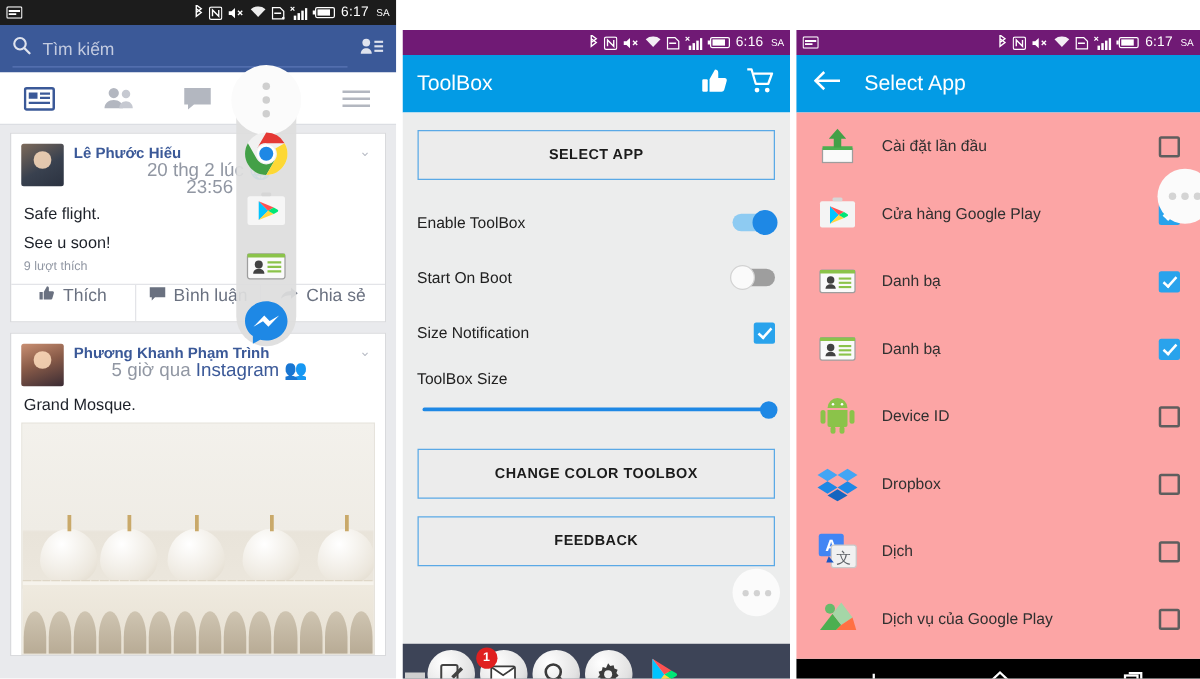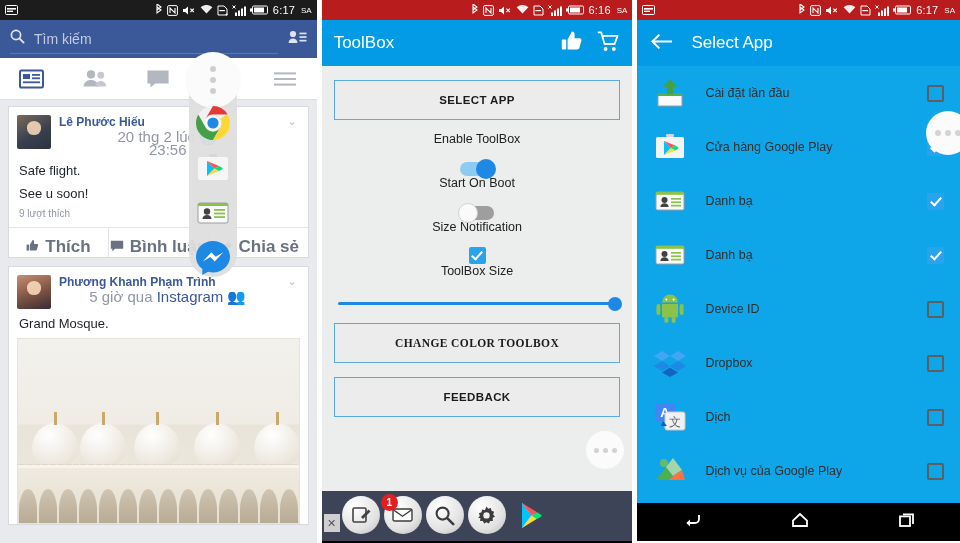--- a/index.html
+++ b/index.html
@@ -15,21 +15,21 @@
   .panel.tb { width: 314px; }
   .panel.sa { width: 326px; }
   .gap { width: 5px; height: 543px; background: #ffffff; }
 
   
   .statusbar {
     height: 20px; display: flex; align-items: center;
     padding: 0 5px; font-size: 10px; color: #fff;
   }
   .statusbar.dark { background: #1c1c1c; }
-  .statusbar.blue { background: #b91c1c; }
+  .statusbar.blue { background: #701a75; margin-top: 24px; }
   .sb-left { display: flex; align-items: center; gap: 3px; }
   .sb-right { margin-left: auto; display: flex; align-items: center; gap: 4px; }
   .sb-ico { display: inline-flex; align-items: center; }
   .sb-time { font-size: 11px; letter-spacing: .2px; }
   .sb-ampm { font-size: 8px; margin-left: 2px; }
 
   
   .fb-search {
     height: 38px; background: #3b5998;
     display: flex; align-items: center; padding: 0 10px; gap: 10px;
@@ -60,22 +60,22 @@
   }
   .fb-meta { flex: 1; min-width: 0; }
   .fb-name { font-size: 12px; font-weight: bold; color: #3b5998; line-height: 15px; }
   .fb-sub { font-size: 15px; color: #9197a3; line-height: 13px; text-align: center; }
   .fb-sub .lnk { color: #3b5998; }
   .fb-caret { color: #b9bdc6; font-size: 11px; padding: 0 3px; }
   .fb-text { font-size: 13px; color: #1d2129; padding: 2px 10px 4px; line-height: 17px; }
   .fb-likes { font-size: 10px; color: #9197a3; padding: 2px 10px 8px; }
   .fb-actions { display: flex; border-top: 1px solid #e3e4e8; height: 30px; }
   .fb-act {
-    flex: 1; display: flex; align-items: flex-end; justify-content: center; gap: 6px;
-    font-size: 17px; font-weight: bold; color: #6a7180;
+    flex: 1; display: flex; align-items: flex-start; justify-content: center; gap: 6px;
+    font-size: 14px; font-weight: normal; color: #6a7180;
     border-right: 1px solid #e3e4e8;
   }
   .fb-act:last-child { border-right: none; }
   .fb-photo {
     height: 186px; margin: 2px 8px 0;
     background: linear-gradient(#f3f1ec 0%, #efece5 46%, #e9e4da 47%, #efeae0 100%);
     position: relative; overflow: hidden; border: 1px solid #e6e3dc;
   }
   .dome {
     position: absolute; bottom: 56px; width: 46px; height: 44px;
@@ -124,21 +124,21 @@
   }
   .tb-title { color: #fff; font-size: 17px; flex: 1; }
   .tb-body { background: #eceded; height: 425px; padding: 14px 12px 0; position: relative; }
   .tb-btn {
     height: 40px; border: 1px solid #5aa9e6; background: #ececec;
     display: flex; align-items: center; justify-content: center;
     font-size: 11.5px; font-weight: bold; color: #1b1b1b; letter-spacing: .4px;
   }
   .tb-row {
     height: 44px; display: flex; align-items: center;
-    font-size: 12.5px; color: #212121; flex-direction: column;
+    font-size: 12.5px; color: #212121;
   }
   .tb-row span.lbl { flex: 1; }
   .switch { width: 34px; height: 14px; border-radius: 7px; position: relative; }
   .switch.on { background: #8ecbf2; }
   .switch.off { background: #9e9e9e; }
   .switch i { position: absolute; top: -3px; width: 20px; height: 20px; border-radius: 50%; }
   .switch.on i { right: -2px; background: #1e88e5; }
   .switch.off i { left: -2px; background: #fafafa; border: 1px solid #d2d2d2; }
   .chk {
     width: 17px; height: 17px; border-radius: 2px;
@@ -182,21 +182,21 @@
     border-radius: 50%; background: #e02020; color: #fff; font-size: 10px;
     font-weight: bold; display: flex; align-items: center; justify-content: center; z-index: 3;
   }
 
   
   .sa-appbar {
     height: 46px; background: #039BE5; display: flex; align-items: center;
     padding: 0 14px; gap: 18px;
   }
   .sa-title { color: #fff; font-size: 17px; }
-  .sa-list { background: #0ea5e9; height: 437px; overflow: hidden; position: relative; }
+  .sa-list { background: #fca5a5; height: 437px; overflow: hidden; position: relative; }
   .sa-row { height: 54px; display: flex; align-items: center; padding: 0 16px; gap: 18px; }
   .sa-ico { width: 34px; height: 34px; flex: none; position: relative; }
   .sa-label { flex: 1; font-size: 12.5px; color: #303030; }
   .sa-handle {
     position: absolute; right: -10px; top: 45px; width: 44px; height: 44px;
     border-radius: 50%; background: #fbfbfb;
     display: flex; align-items: center; justify-content: center; gap: 4px;
   }
   .sa-handle i { width: 6px; height: 6px; border-radius: 50%; background: #d4d4d4; }
 
@@ -599,21 +599,21 @@
 
       <div class="tb-row" style="height:30px;">
         <span class="lbl">ToolBox Size</span>
       </div>
       <div class="slider-wrap">
         <div class="slider">
             <i></i>
           </div>
       </div>
 
-      <div class="tb-btn" style="margin-top:18px;font-family:Liberation Serif, serif;">CHANGE COLOR TOOLBOX</div>
+      <div class="tb-btn" style="margin-top:30px;">CHANGE COLOR TOOLBOX</div>
       <div class="tb-btn" style="margin-top:14px;">FEEDBACK</div>
 
       <div class="tb-handle">
         <i></i>
           <i></i>
           <i></i>
       </div>
     </div>
 
     <div class="dock">

